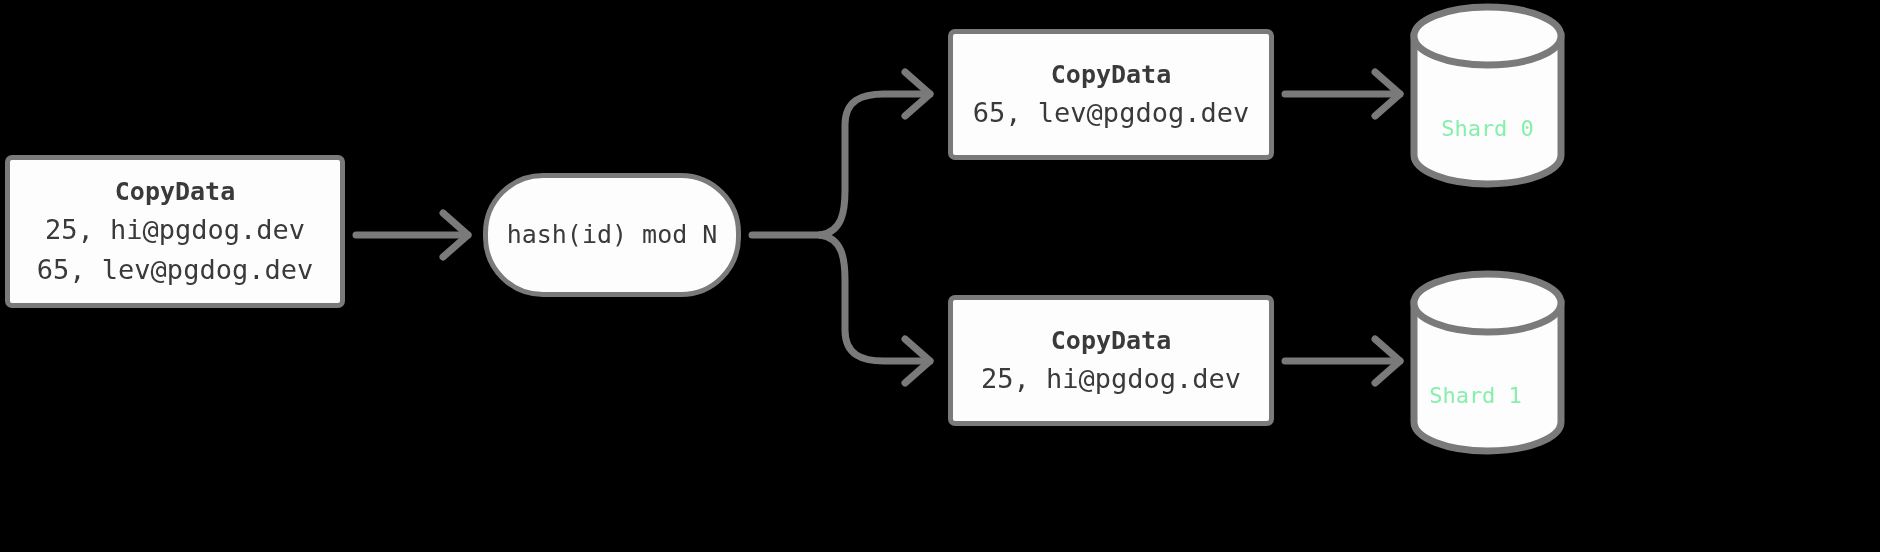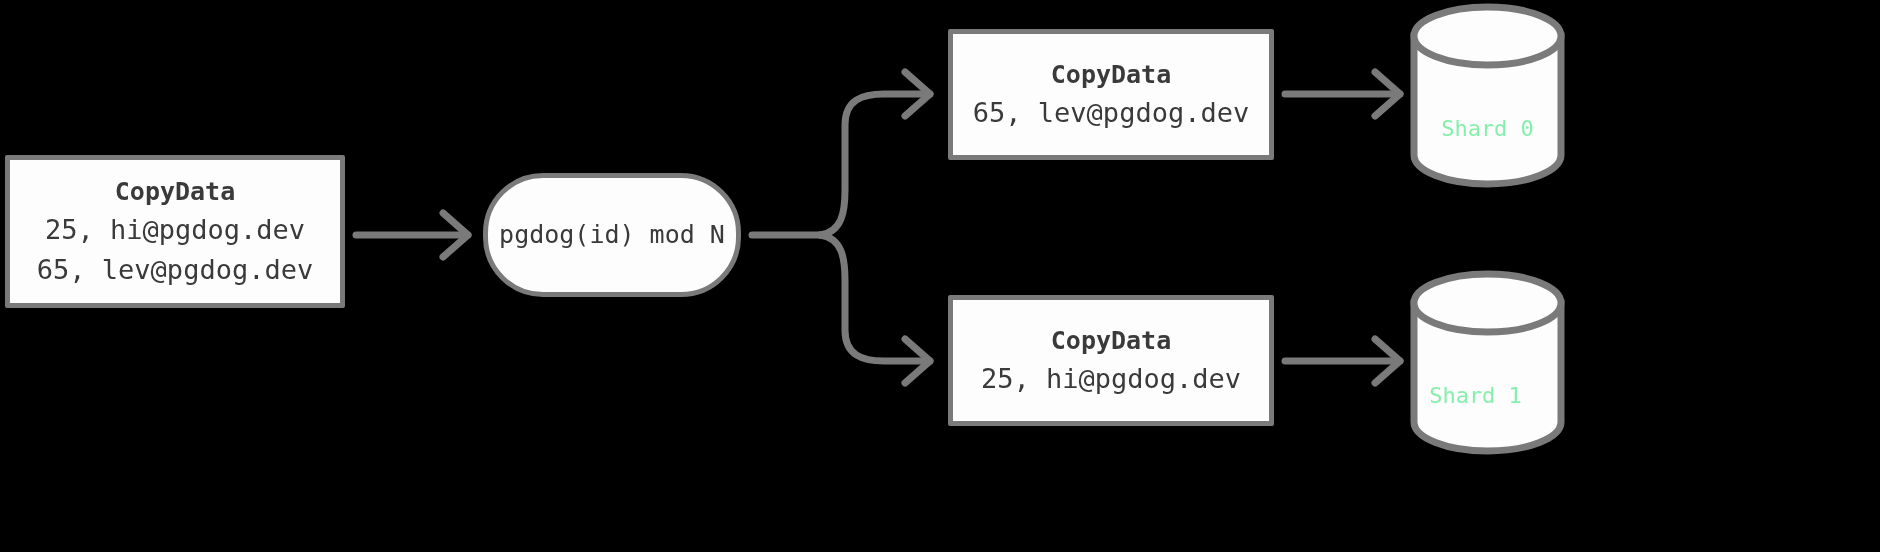--- a/index.html
+++ b/index.html
@@ -32,21 +32,21 @@
     box-sizing: border-box;
     background: #fdfdfd;
     border: 5px solid #7a7a7a;
     display: flex;
     flex-direction: column;
     align-items: center;
     justify-content: center;
     color: #3a3a3a;
   }
   .node-rect {
-    border-radius: 2px;
+    border-radius: 7px;
   }
   .node-pill {
     border-radius: 60px;
   }
   .node-title {
     font-weight: bold;
     font-size: 25px;
     line-height: 1.45;
     letter-spacing: 0px;
     white-space: pre;
@@ -173,21 +173,21 @@
     </g>
   </svg>
 
   <div class="node node-rect" id="node-source">
     <div class="node-title">CopyData</div>
     <div class="node-row">25, hi@pgdog.dev</div>
     <div class="node-row">65, lev@pgdog.dev</div>
   </div>
 
   <div class="node node-pill" id="node-hash">
-    <div class="node-row">pgdog(id) mod N</div>
+    <div class="node-row">hash(id) mod N</div>
   </div>
 
   <div class="node node-rect" id="node-dest-top">
     <div class="node-title">CopyData</div>
     <div class="node-row">65, lev@pgdog.dev</div>
   </div>
 
   <div class="node node-rect" id="node-dest-bottom">
     <div class="node-title">CopyData</div>
     <div class="node-row">25, hi@pgdog.dev</div>

